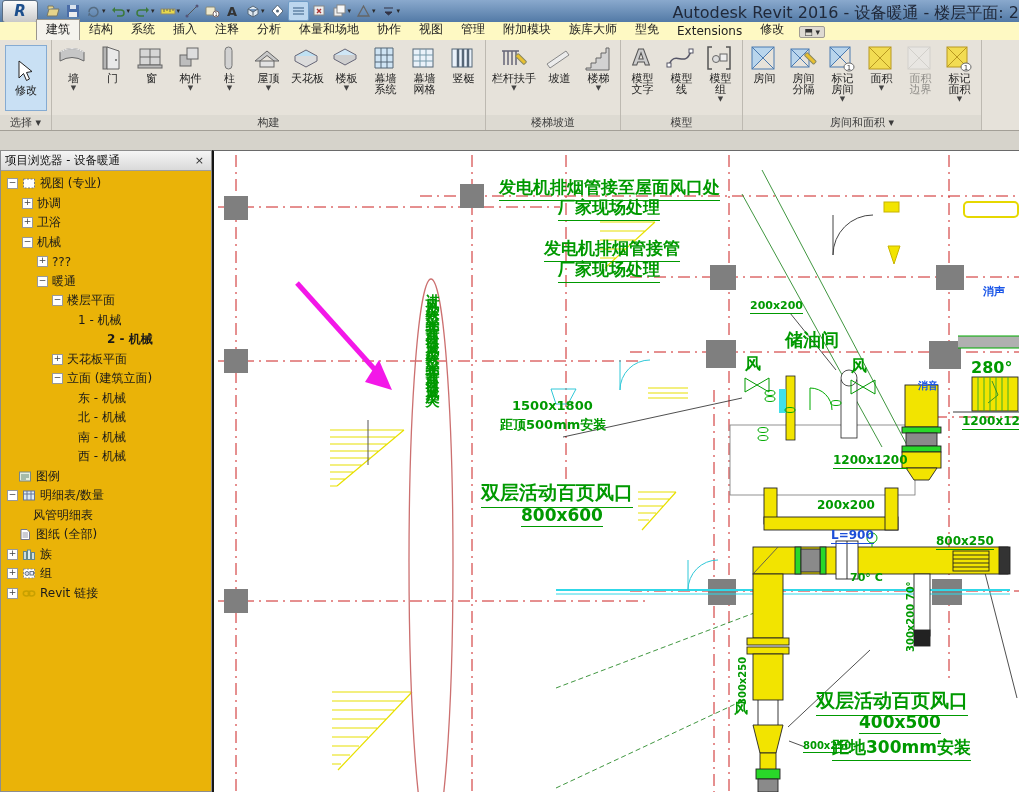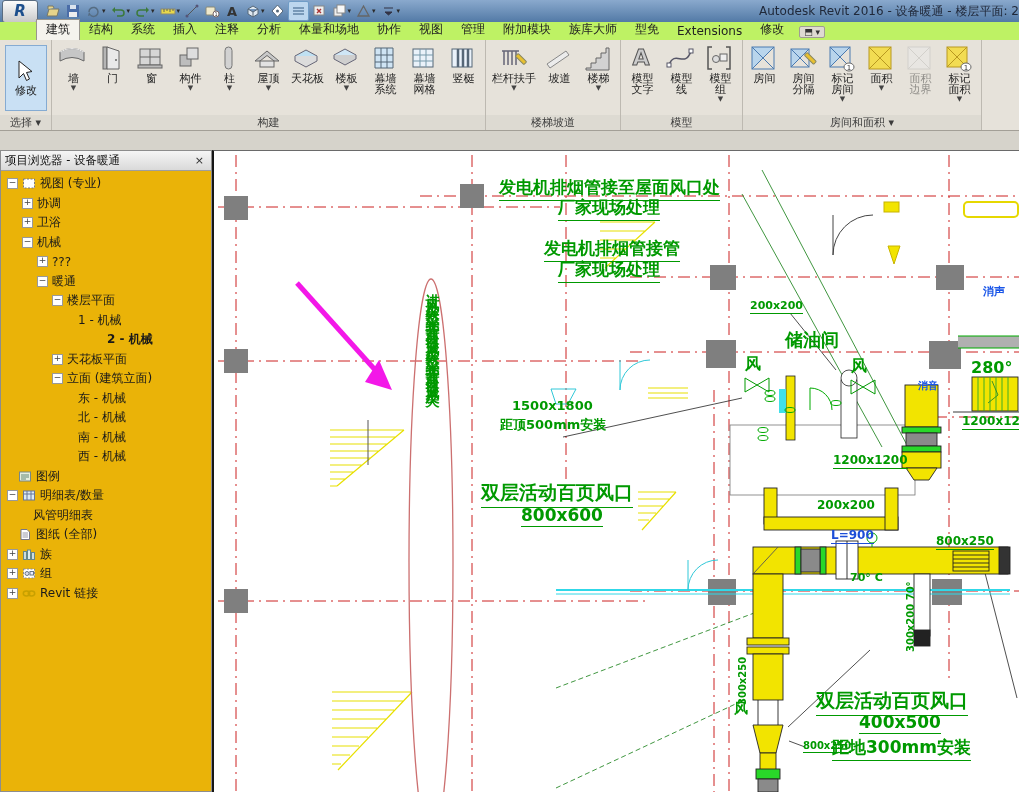--- a/index.html
+++ b/index.html
@@ -10,24 +10,24 @@
   .titlebar{position:absolute;left:0;top:0;width:100%;height:22px;
     background:linear-gradient(#8aa9cd,#537aa6);display:flex;align-items:center;}
   .appbtn{width:34px;height:21px;margin-left:2px;border-radius:3px;
     background:linear-gradient(#fcfcfc,#c9c9c9);border:1px solid #5a6c80;
     display:flex;align-items:center;justify-content:center;
     font-weight:bold;font-style:italic;color:#1d4f8d;font-size:15px;}
   .qat{display:flex;align-items:center;margin-left:6px;gap:1px;}
   .qbtn{display:flex;align-items:center;height:18px;padding:0 2px;border-radius:2px;color:#333;}
   .qbtn.active{background:#bcd6ee;border:1px solid #6f9cc6;}
   .qbtn .dd{font-size:7px;color:#2a2a2a;margin-left:1px;}
-  .winTitle{position:absolute;right:0;top:3px;font-size:12px;color:#20293a;white-space:nowrap;}
+  .winTitle{position:absolute;right:0;top:3px;font-size:16px;color:#20293a;white-space:nowrap;}
 
   
-  .tabrow{position:absolute;left:0;top:22px;width:100%;height:18px;background:#bef264;
+  .tabrow{position:absolute;left:0;top:22px;width:100%;height:18px;background:#fef9c3;
     display:flex;align-items:flex-end;padding-left:36px;box-sizing:border-box;font-size:12px;color:#222;}
   .tab{padding:1px 9px 2px 9px;cursor:default;white-space:nowrap;}
   .tab.active{background:#f5f3ed;border:1px solid #9a968e;border-bottom:none;}
   .panelToggle{margin-left:6px;margin-bottom:2px;font-size:9px;color:#333;background:#dedad2;
     border:1px solid #a09c94;border-radius:2px;padding:0 4px;}
 
   
   .ribbon{position:absolute;left:0;top:40px;width:100%;height:91px;background:#e6e2da;
     display:flex;border-bottom:1px solid #a39f97;box-sizing:border-box;}
   .panel{display:flex;flex-direction:column;border-right:1px solid #bdb9b1;}

